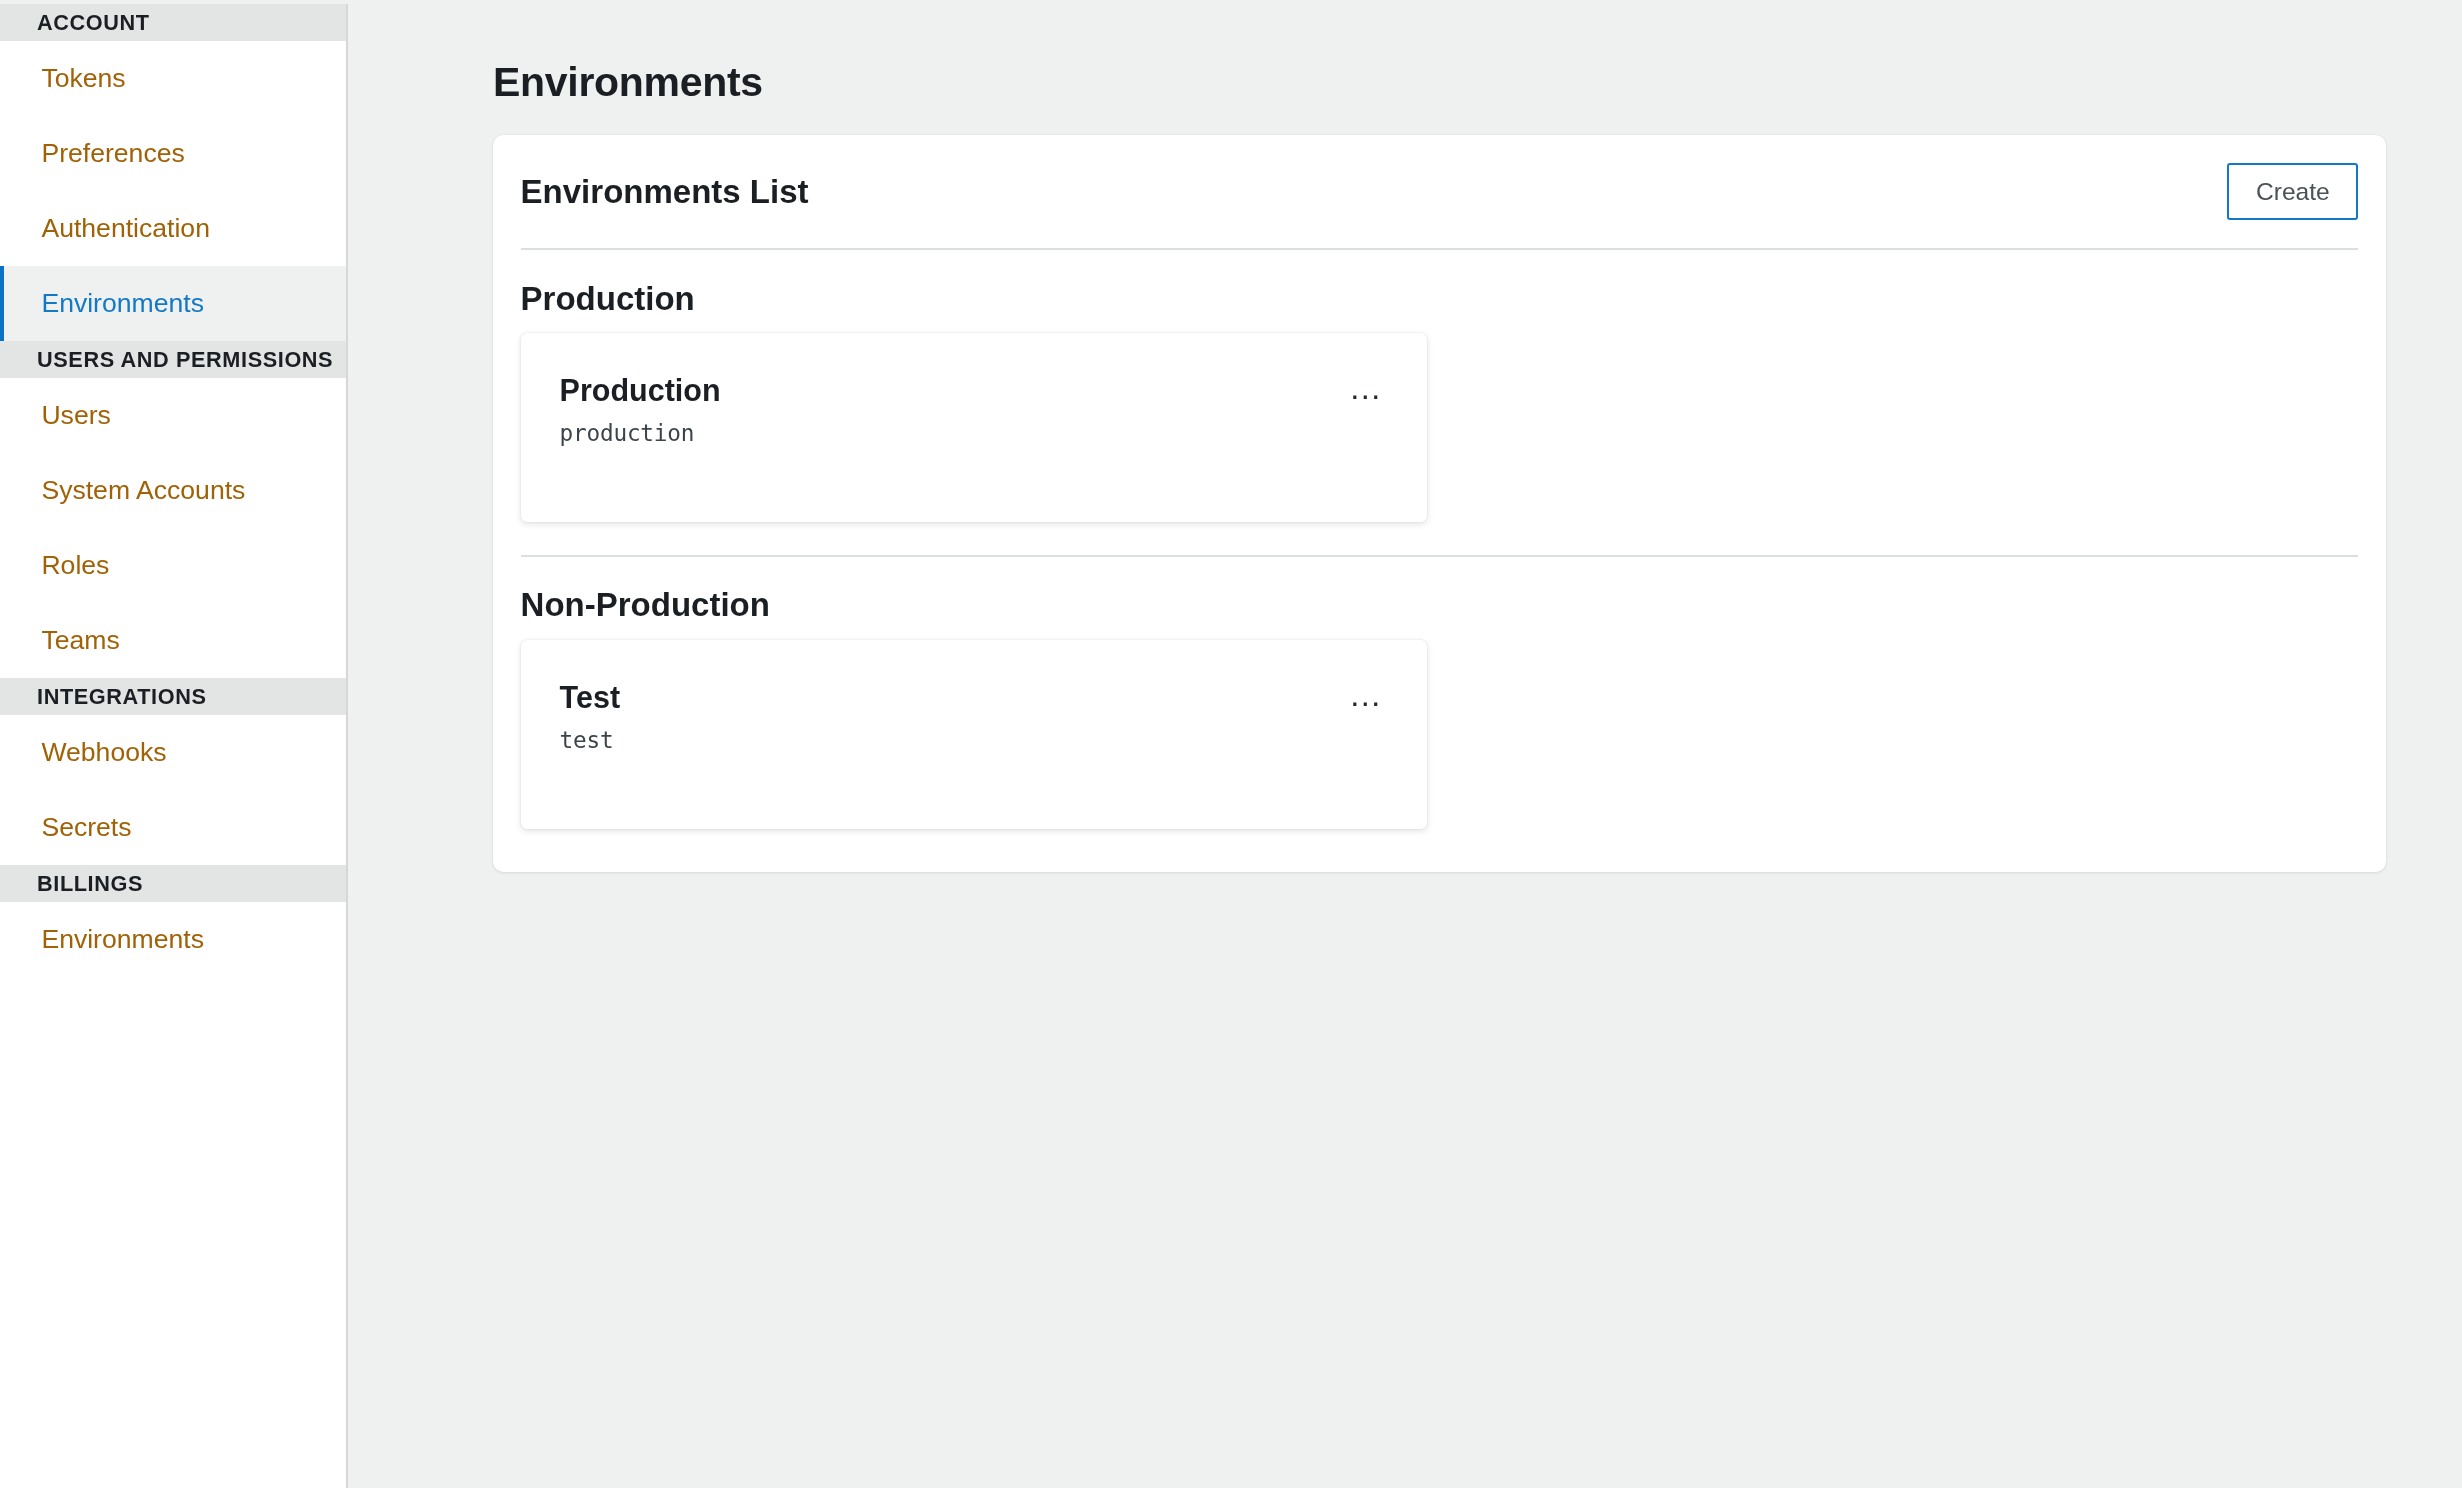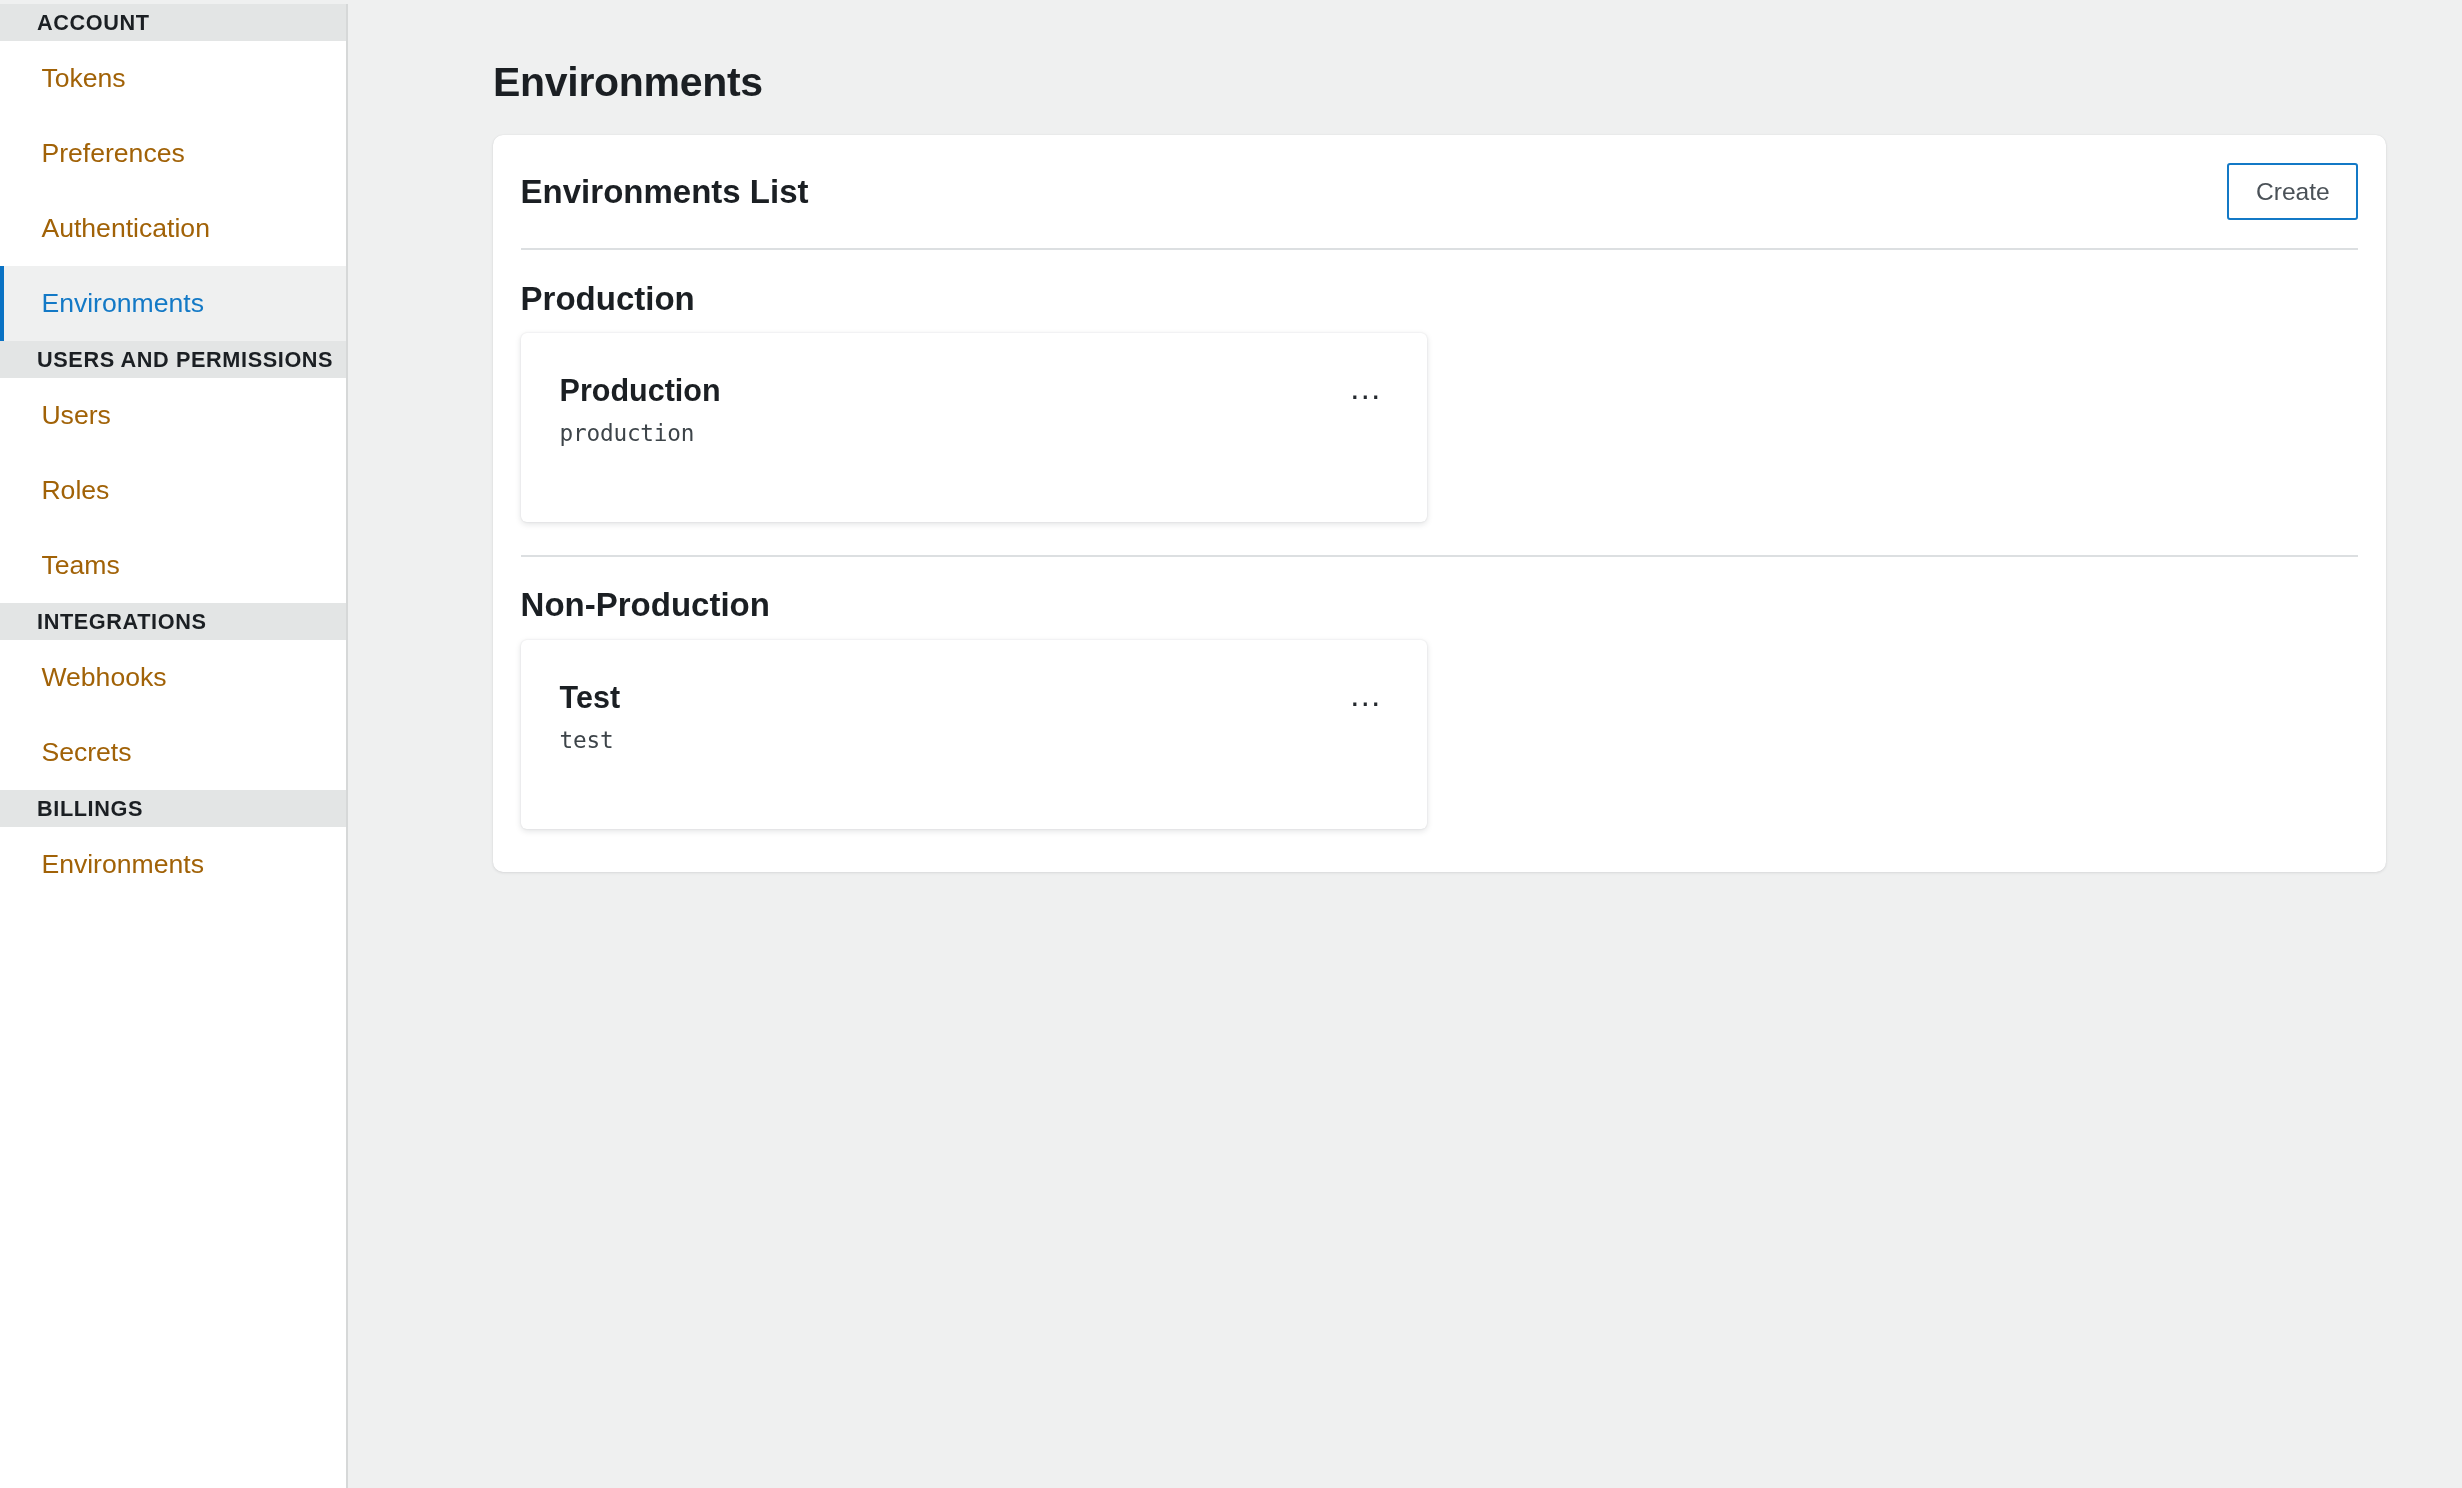--- a/index.html
+++ b/index.html
@@ -185,20 +185,23 @@
     </div>
     <div class="nav-item">
       <span class="nav-label">Authentication</span>
     </div>
     <div class="nav-item active">
       <span class="nav-label">Environments</span>
     </div>
     <div class="nav-section-header">USERS AND PERMISSIONS</div>
     <div class="nav-item">
       <span class="nav-label">Users</span>
+    </div>
+    <div class="nav-item">
+      <span class="nav-label">System Accounts</span>
     </div>
     <div class="nav-item">
       <span class="nav-label">Roles</span>
     </div>
     <div class="nav-item">
       <span class="nav-label">Teams</span>
     </div>
     <div class="nav-section-header">INTEGRATIONS</div>
     <div class="nav-item">
       <span class="nav-label">Webhooks</span>

